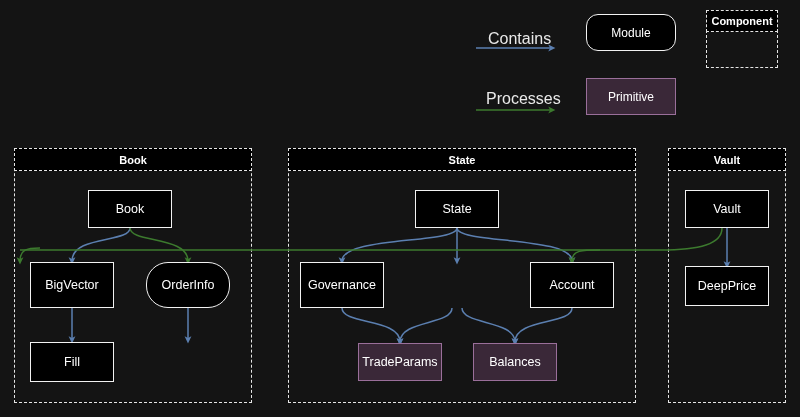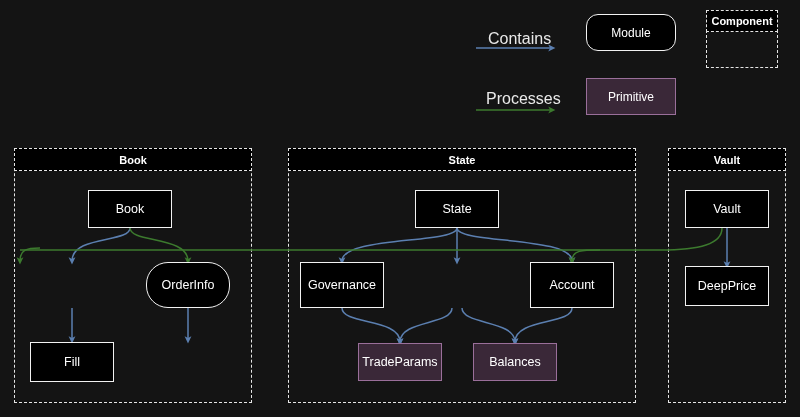--- a/index.html
+++ b/index.html
@@ -117,20 +117,21 @@
 
       <path d="M722,228 C722,244 700,250 660,250 L20,250" stroke="#3c7a2e"></path>
 
       <path d="M600,250 C582,250 572,250 572,261" stroke="#3c7a2e" marker-end="url(#ah-green-sm)"></path>
 
       <path d="M40,248 C26,248 20,250 20,261" stroke="#3c7a2e" marker-end="url(#ah-green-sm)"></path>
     </g>
   </svg>
 
   <div class="node module" style="left:88px;top:190px;width:84px;height:38px;">Book</div>
+  <div class="node module" style="left:30px;top:262px;width:84px;height:46px;">BigVector</div>
   <div class="node module" style="left:146px;top:262px;width:84px;height:46px;border-radius:22px;">OrderInfo</div>
   <div class="node module" style="left:30px;top:342px;width:84px;height:40px;">Fill</div>
 
   <div class="node module" style="left:415px;top:190px;width:84px;height:38px;">State</div>
   <div class="node module" style="left:300px;top:262px;width:84px;height:46px;">Governance</div>
   <div class="node module" style="left:530px;top:262px;width:84px;height:46px;">Account</div>
   <div class="node primitive" style="left:358px;top:343px;width:84px;height:38px;">TradeParams</div>
   <div class="node primitive" style="left:473px;top:343px;width:84px;height:38px;">Balances</div>
 
   <div class="node module" style="left:685px;top:190px;width:84px;height:38px;">Vault</div>

